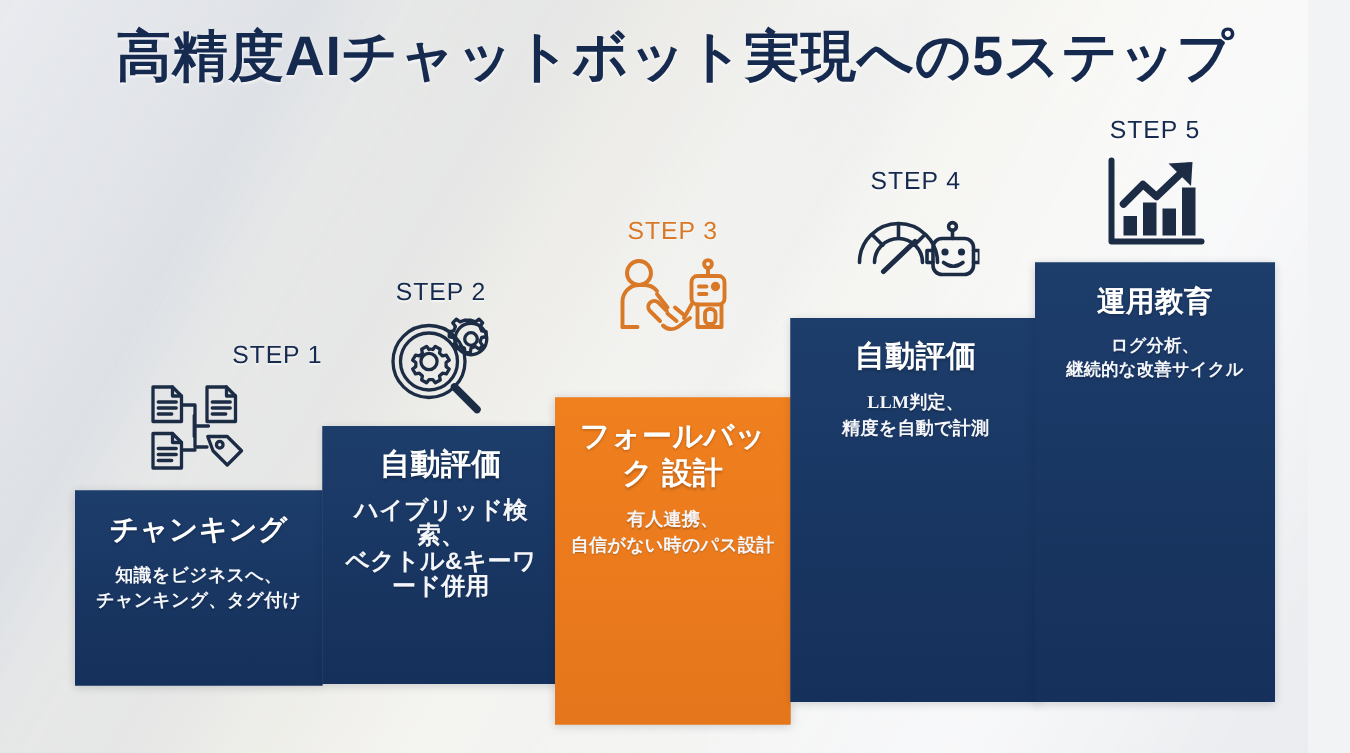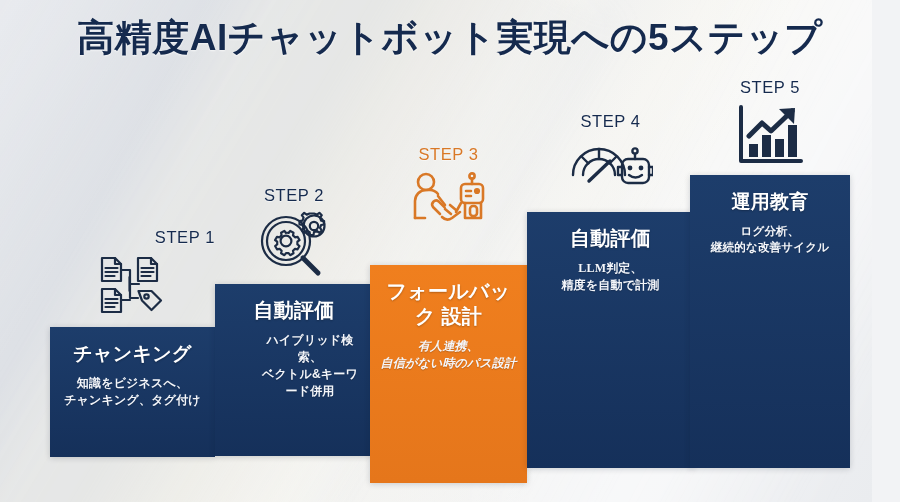--- a/index.html
+++ b/index.html
@@ -157,22 +157,22 @@
   #step-4 .step-head { top: 0; }
   #step-4 .card { top: 100px; height: 256px; }
 
   #step-5 { left: 690px; top: 78px; width: 160px; }
   #step-5 .step-head { top: 0; }
   #step-5 .card { top: 97px; height: 293px; }
 
   #step-5 .card-title { font-size: 19px; }
   #step-5 .card-desc { font-size: 11.5px; line-height: 16px; }
   #step-4 .card-desc { font-size: 12px; line-height: 17px; font-family: Liberation Serif, serif; }
-  #step-3 .card-desc { font-size: 12px; line-height: 17px; font-style: italic; }
-  #step-2 .card-desc { font-size: 12px; line-height: 17px; margin-left: 32px; }
+  #step-3 .card-desc { font-size: 12px; line-height: 17px; }
+  #step-2 .card-desc { font-size: 16px; line-height: 17px; }
   #step-1 .card-title { font-size: 19px; }
   #step-1 .card-desc { font-size: 12px; line-height: 17px; }
 
   
   .footer {
     position: absolute;
     left: 0;
     bottom: 0;
     width: 900px;
     height: 74px;

